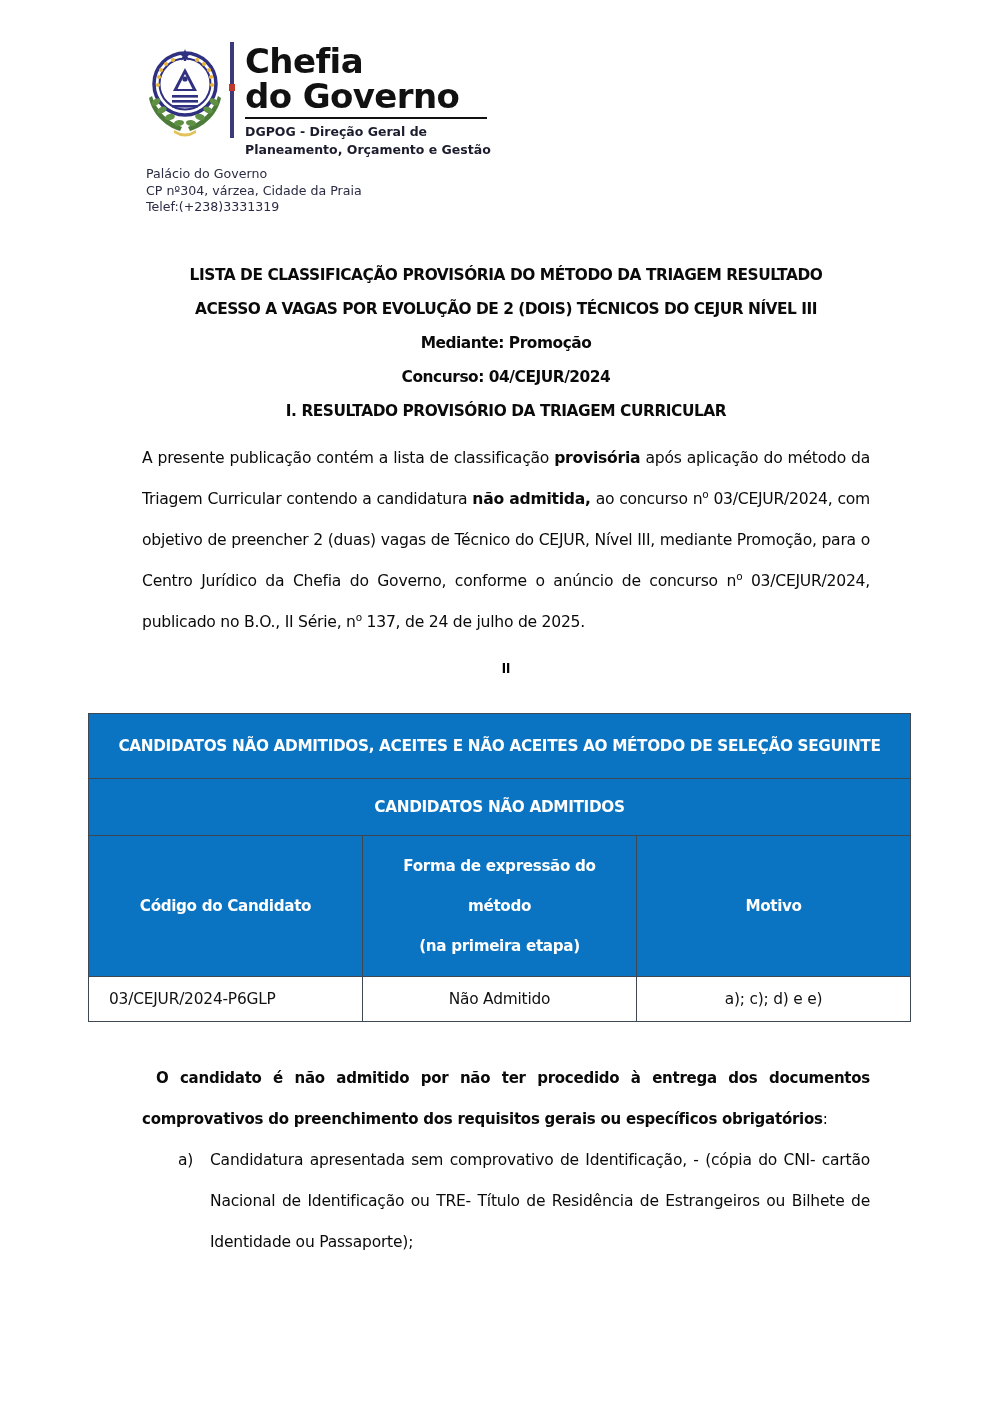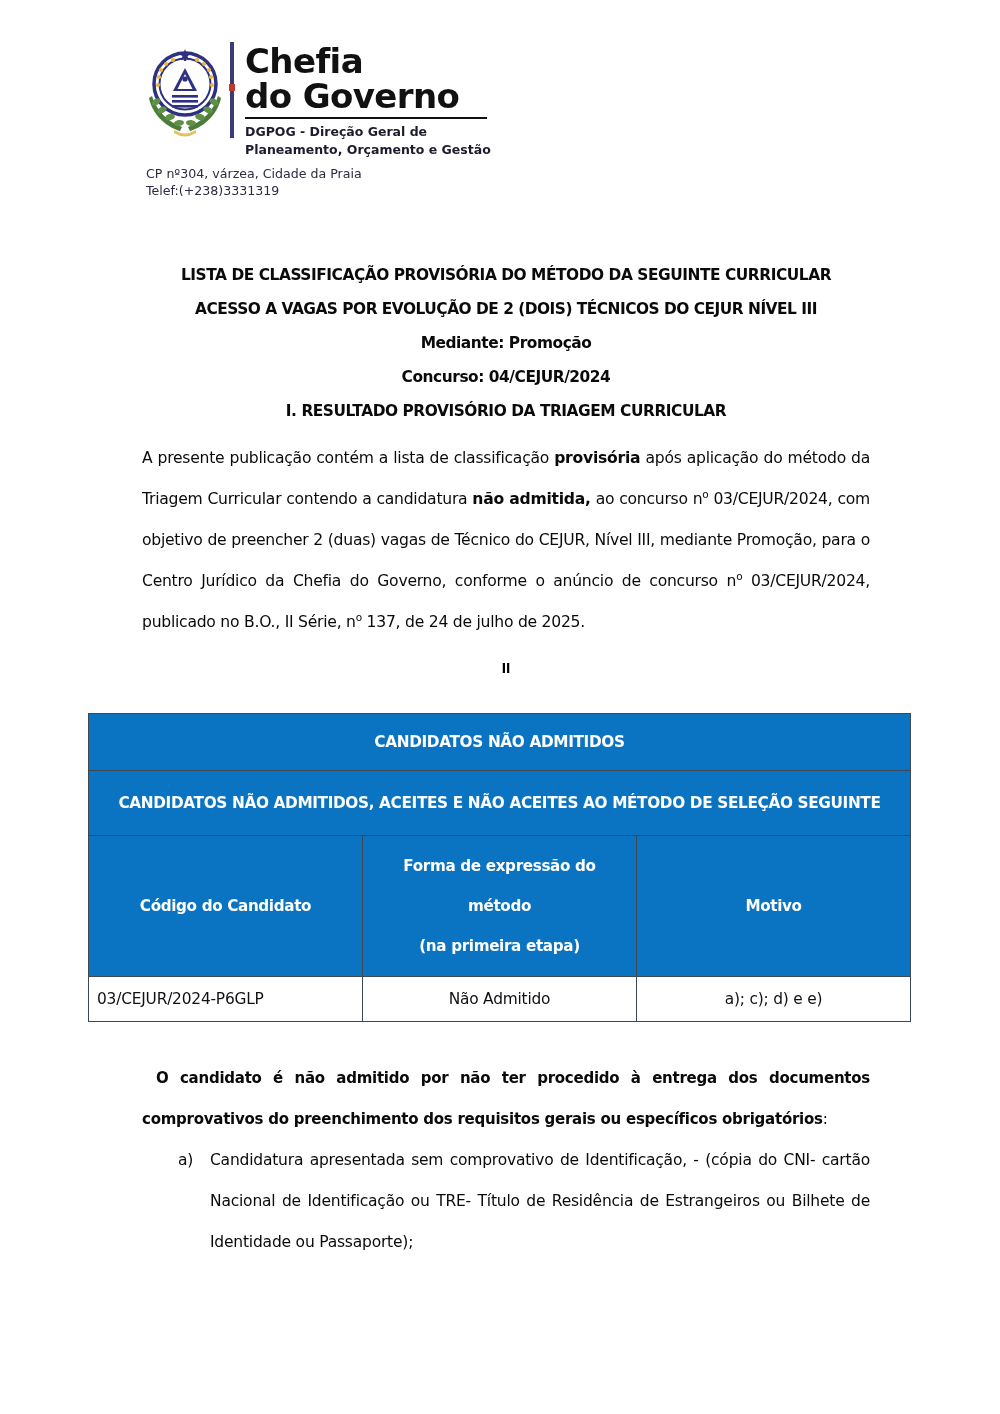--- a/index.html
+++ b/index.html
@@ -189,21 +189,21 @@
   }
   td.cell {
     background: #ffffff;
     color: #111111;
     font-family: "DejaVu Sans", sans-serif;
     font-size: 15.4px;
     height: 44px;
     text-align: center;
     letter-spacing: -0.2px;
   }
-  td.cell.left-pad { text-align: left; padding-left: 8px; }
+  td.cell.left-pad { text-align: left; padding-left: 20px; }
 
   
   .lower {
     position: absolute;
     left: 142px;
     top: 1058px;
     width: 728px;
   }
   .para-bold {
     font-family: "DejaVu Sans", sans-serif;
@@ -307,45 +307,46 @@
 
       <div class="lh-text">
         <div class="lh-title">Chefia</div>
         <div class="lh-title">do Governo</div>
         <div class="lh-rule"></div>
         <div class="lh-sub">DGPOG - Direção Geral   de Planeamento, Orçamento e Gestão</div>
       </div>
     </div>
 
     <div class="lh-contact">
+      <div>Palácio do Governo</div>
       <div>CP nº304, várzea, Cidade da Praia</div>
       <div>Telef:(+238)3331319</div>
     </div>
   </div>
 
   <div class="doc-body">
-    <div class="center-title">LISTA DE CLASSIFICAÇÃO PROVISÓRIA DO MÉTODO DA SEGUINTE CURRICULAR</div>
+    <div class="center-title">LISTA DE CLASSIFICAÇÃO PROVISÓRIA DO MÉTODO DA TRIAGEM RESULTADO</div>
     <div class="center-title t2">ACESSO A VAGAS POR EVOLUÇÃO DE 2 (DOIS) TÉCNICOS DO CEJUR NÍVEL III</div>
     <div class="center-title">Mediante: Promoção</div>
     <div class="center-title">Concurso: 04/CEJUR/2024</div>
     <div class="center-title">I. RESULTADO PROVISÓRIO DA TRIAGEM CURRICULAR</div>
 
     <p class="para"><span>A presente publicação contém a lista de classificação </span><b>provisória</b><span> após aplicação do método da Triagem Curricular contendo a candidatura </span><b>não admitida,</b><span> ao concurso n</span><sup>o</sup><span> 03/CEJUR/2024, com objetivo de preencher 2 (duas) vagas de Técnico do CEJUR, Nível III, mediante Promoção, para o Centro Jurídico da Chefia do Governo, conforme o anúncio de concurso n</span><sup>o</sup><span> 03/CEJUR/2024, publicado no B.O., II Série, n</span><sup>o</sup><span> 137, de 24 de julho de 2025.</span></p>
 
     <div class="section-mark">II</div>
   </div>
 
   <div class="tbl-wrap">
     <table class="reslist">
       <thead>
         <tr>
-          <th class="banner-2" colspan="3">CANDIDATOS NÃO ADMITIDOS</th>
+          <th class="banner-1" colspan="3">CANDIDATOS NÃO ADMITIDOS, ACEITES E NÃO ACEITES AO MÉTODO DE SELEÇÃO SEGUINTE</th>
         </tr>
         <tr>
-          <th class="banner-1" colspan="3">CANDIDATOS NÃO ADMITIDOS, ACEITES E NÃO ACEITES AO MÉTODO DE SELEÇÃO SEGUINTE</th>
+          <th class="banner-2" colspan="3">CANDIDATOS NÃO ADMITIDOS</th>
         </tr>
         <tr>
           <th class="colhead" style="width:252px">Código do Candidato</th>
           <th class="colhead" style="width:233px">
             <span class="multi">Forma de expressão do</span>
             <span class="multi">método</span>
             <span class="multi">(na primeira etapa)</span>
           </th>
           <th class="colhead">Motivo</th>
         </tr>

